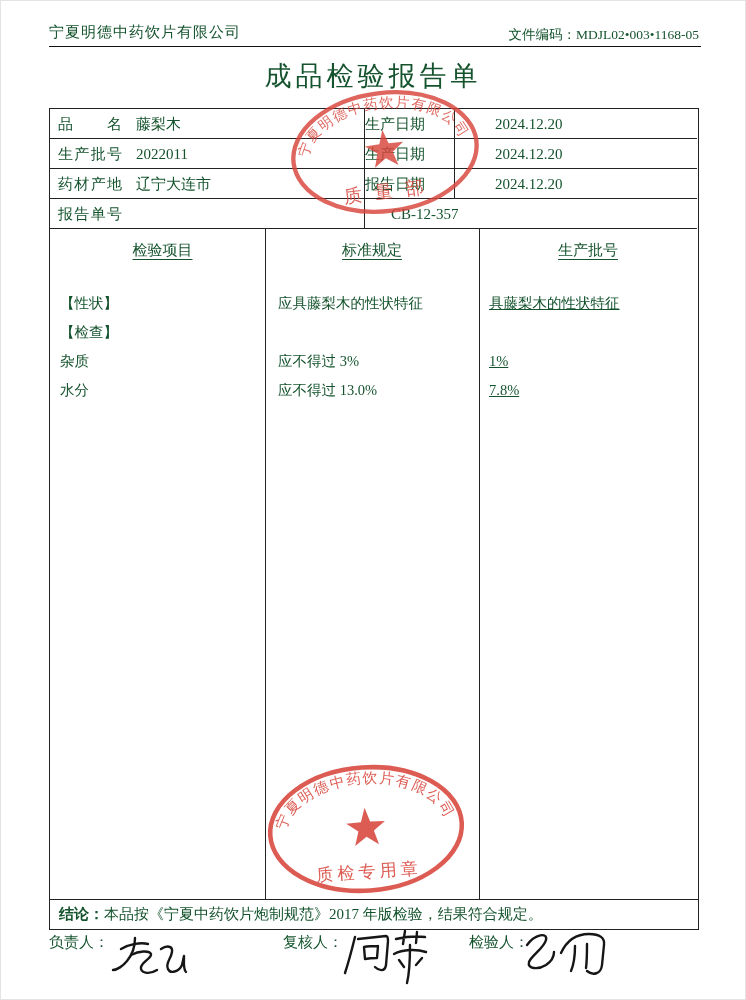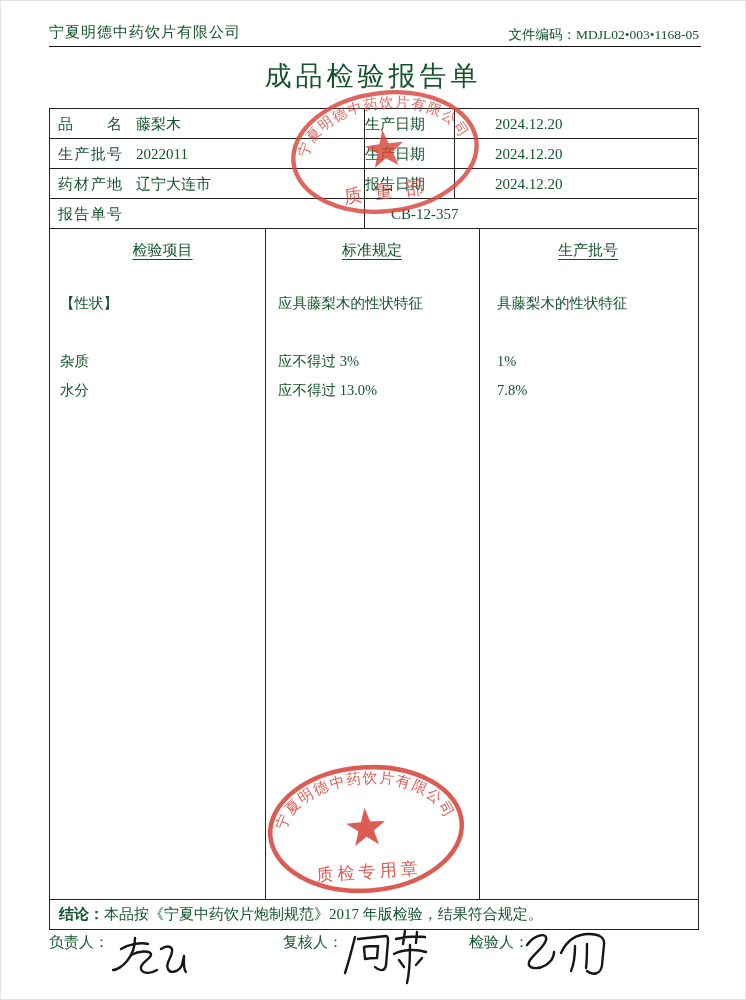--- a/index.html
+++ b/index.html
@@ -33,21 +33,21 @@
   .vline.v1{left:215px;} .vline.v2{left:429px;}
   .spec-headers{display:grid; grid-template-columns:215px 214px 218px; padding-top:12px;}
   .spec-h{font-size:15px; text-decoration:underline; text-underline-offset:4px;}
   .spec-h.first{padding-left:10px; text-align:center;}
   .spec-h.center{text-align:center;}
   .spec-rows{position:absolute; left:0; top:60px; width:100%;}
   .spec-row{display:grid; grid-template-columns:215px 214px 218px; height:29px; line-height:29px;}
   .spec-cell{font-size:14.5px; white-space:nowrap; overflow:hidden;}
   .spec-cell.c1{padding-left:10px;}
   .spec-cell.c2{padding-left:13px;}
-  .spec-cell.c3{padding-left:18px;}
+  .spec-cell.c3{padding-left:10px;text-decoration:underline;}
   
   .conclusion{height:29px; line-height:28px; border-top:1.5px solid #222; font-size:15px;
               padding-left:9px; box-sizing:border-box; white-space:nowrap;}
   .conclusion .lab{font-weight:bold;}
   
   .sig-label{position:absolute; font-size:15px; top:932px;}
   .sig-label.l1{left:48px;} .sig-label.l2{left:282px;} .sig-label.l3{left:468px;}
   .sig-svg{position:absolute;}
   .sig-svg path{fill:none; stroke:#161616; stroke-width:2.4; stroke-linecap:round; stroke-linejoin:round;}
   
@@ -103,20 +103,21 @@
         <div class="spec-h center">生产批号</div>
       </div>
 
       <div class="spec-rows">
         <div class="spec-row">
           <div class="spec-cell c1">【性状】</div>
           <div class="spec-cell c2">应具藤梨木的性状特征</div>
           <div class="spec-cell c3">具藤梨木的性状特征</div>
         </div>
         <div class="spec-row">
+          <div class="spec-cell c1">【检查】</div>
           <div class="spec-cell c2"></div>
           <div class="spec-cell c3"></div>
         </div>
         <div class="spec-row">
           <div class="spec-cell c1">杂质</div>
           <div class="spec-cell c2">应不得过 3%</div>
           <div class="spec-cell c3">1%</div>
         </div>
         <div class="spec-row">
           <div class="spec-cell c1">水分</div>

